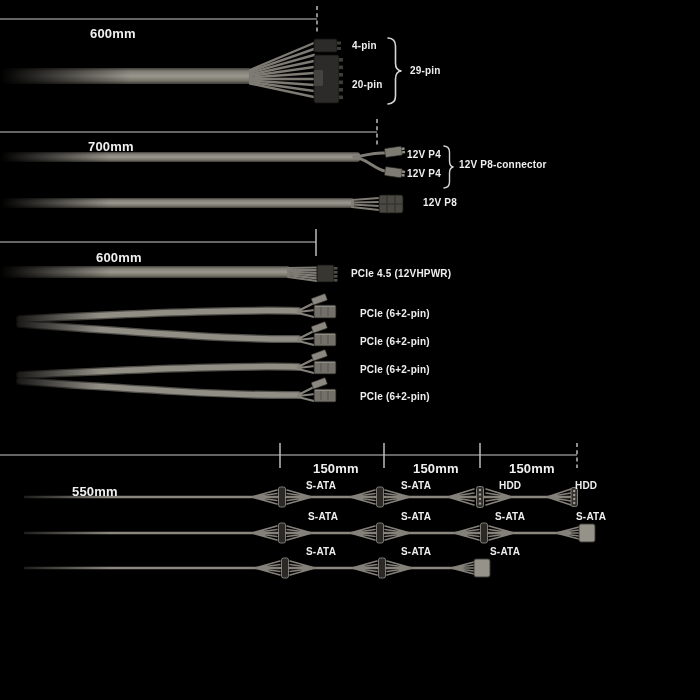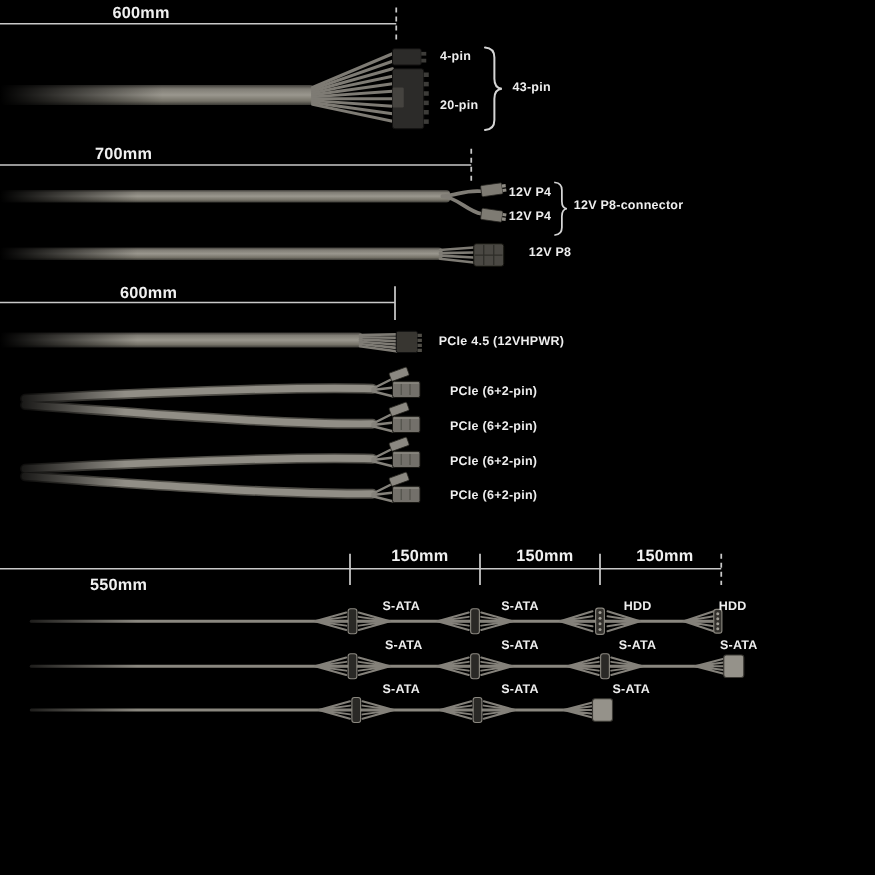--- a/index.html
+++ b/index.html
@@ -1,19 +1,19 @@
 <!DOCTYPE html>
 <html><head>
 <meta charset="utf-8">
 <style>
   html,body{margin:0;padding:0;background:#000;}
   .stage{position:relative;width:700px;height:700px;background:#000;overflow:hidden;
          font-family:"Liberation Sans","DejaVu Sans",sans-serif;}
   .stage svg{position:absolute;left:0;top:0;}
-  .meas{position:absolute;color:#f0f0f0;font-size:13px;font-weight:700;white-space:nowrap;letter-spacing:.2px;}
+  .meas{position:absolute;color:#f0f0f0;font-size:13px;font-weight:700;white-space:nowrap;letter-spacing:.2px;margin-top:24px;}
   .lbl{position:absolute;color:#eeeeee;font-size:10px;font-weight:700;white-space:nowrap;letter-spacing:.2px;}
 </style>
 </head>
 <body>
 
 <div class="stage">
 
 <svg width="700" height="700" viewBox="0 0 700 700">
   <defs>
     <linearGradient id="cg" x1="0" y1="0" x2="0" y2="1">
@@ -206,24 +206,24 @@
     <rect x="0" y="195" width="110" height="16" fill="url(#fade)"></rect>
     <rect x="0" y="263" width="110" height="18" fill="url(#fade)"></rect>
     <rect x="0" y="308" width="100" height="24" fill="url(#fade)"></rect>
     <rect x="0" y="364" width="100" height="24" fill="url(#fade)"></rect>
     <rect x="0" y="488" width="110" height="88" fill="url(#fade)"></rect>
   </g>
 </svg>
 
 <span class="meas" style="left:90px;top:2px">600mm</span>
 <span class="lbl" style="left:352px;top:40px">4-pin</span>
-<span class="lbl" style="left:410px;top:65px">43-pin</span>
+<span class="lbl" style="left:410px;top:65px">29-pin</span>
 <span class="lbl" style="left:352px;top:79px">20-pin</span>
 
-<span class="meas" style="left:76px;top:115px">700mm</span>
+<span class="meas" style="left:88px;top:115px">700mm</span>
 <span class="lbl" style="left:407px;top:149px">12V P4</span>
 <span class="lbl" style="left:407px;top:168px">12V P4</span>
 <span class="lbl" style="left:459px;top:159px">12V P8-connector</span>
 <span class="lbl" style="left:423px;top:197px">12V P8</span>
 
 <span class="meas" style="left:96px;top:226px">600mm</span>
 <span class="lbl" style="left:351px;top:268px">PCIe 4.5 (12VHPWR)</span>
 <span class="lbl" style="left:360px;top:308px">PCIe (6+2-pin)</span>
 <span class="lbl" style="left:360px;top:336px">PCIe (6+2-pin)</span>
 <span class="lbl" style="left:360px;top:364px">PCIe (6+2-pin)</span>

